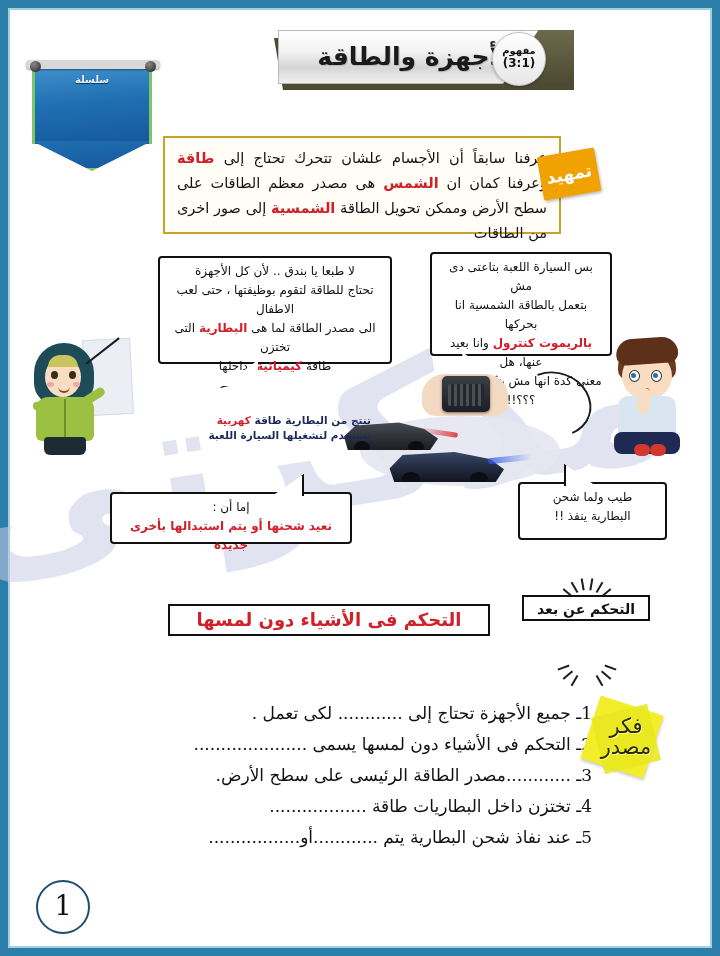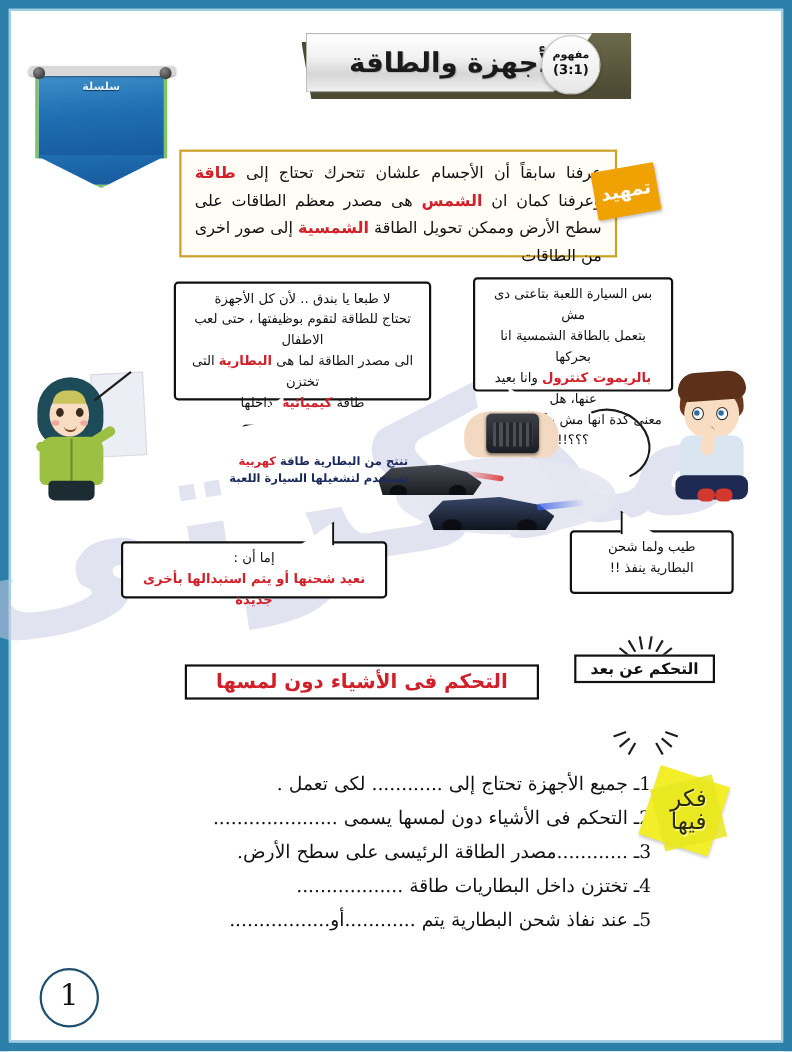--- a/index.html
+++ b/index.html
@@ -482,19 +482,19 @@
     <div class="q">3ـ ............مصدر الطاقة الرئيسى على سطح الأرض.</div>
     <div class="q">4ـ تختزن داخل البطاريات طاقة ..................</div>
     <div class="q">5ـ عند نفاذ شحن البطارية يتم ............أو.................</div>
   </div>
 
   <div class="think-badge">
     <div class="think-diamond"></div>
     <div class="think-diamond2"></div>
     <div class="think-text">
       <div>فكر</div>
-      <div>فيها</div>
+      <div>مصدر</div>
     </div>
   </div>
 
   <div class="page-num">1</div>
 
 </div>
 
 </body></html>

